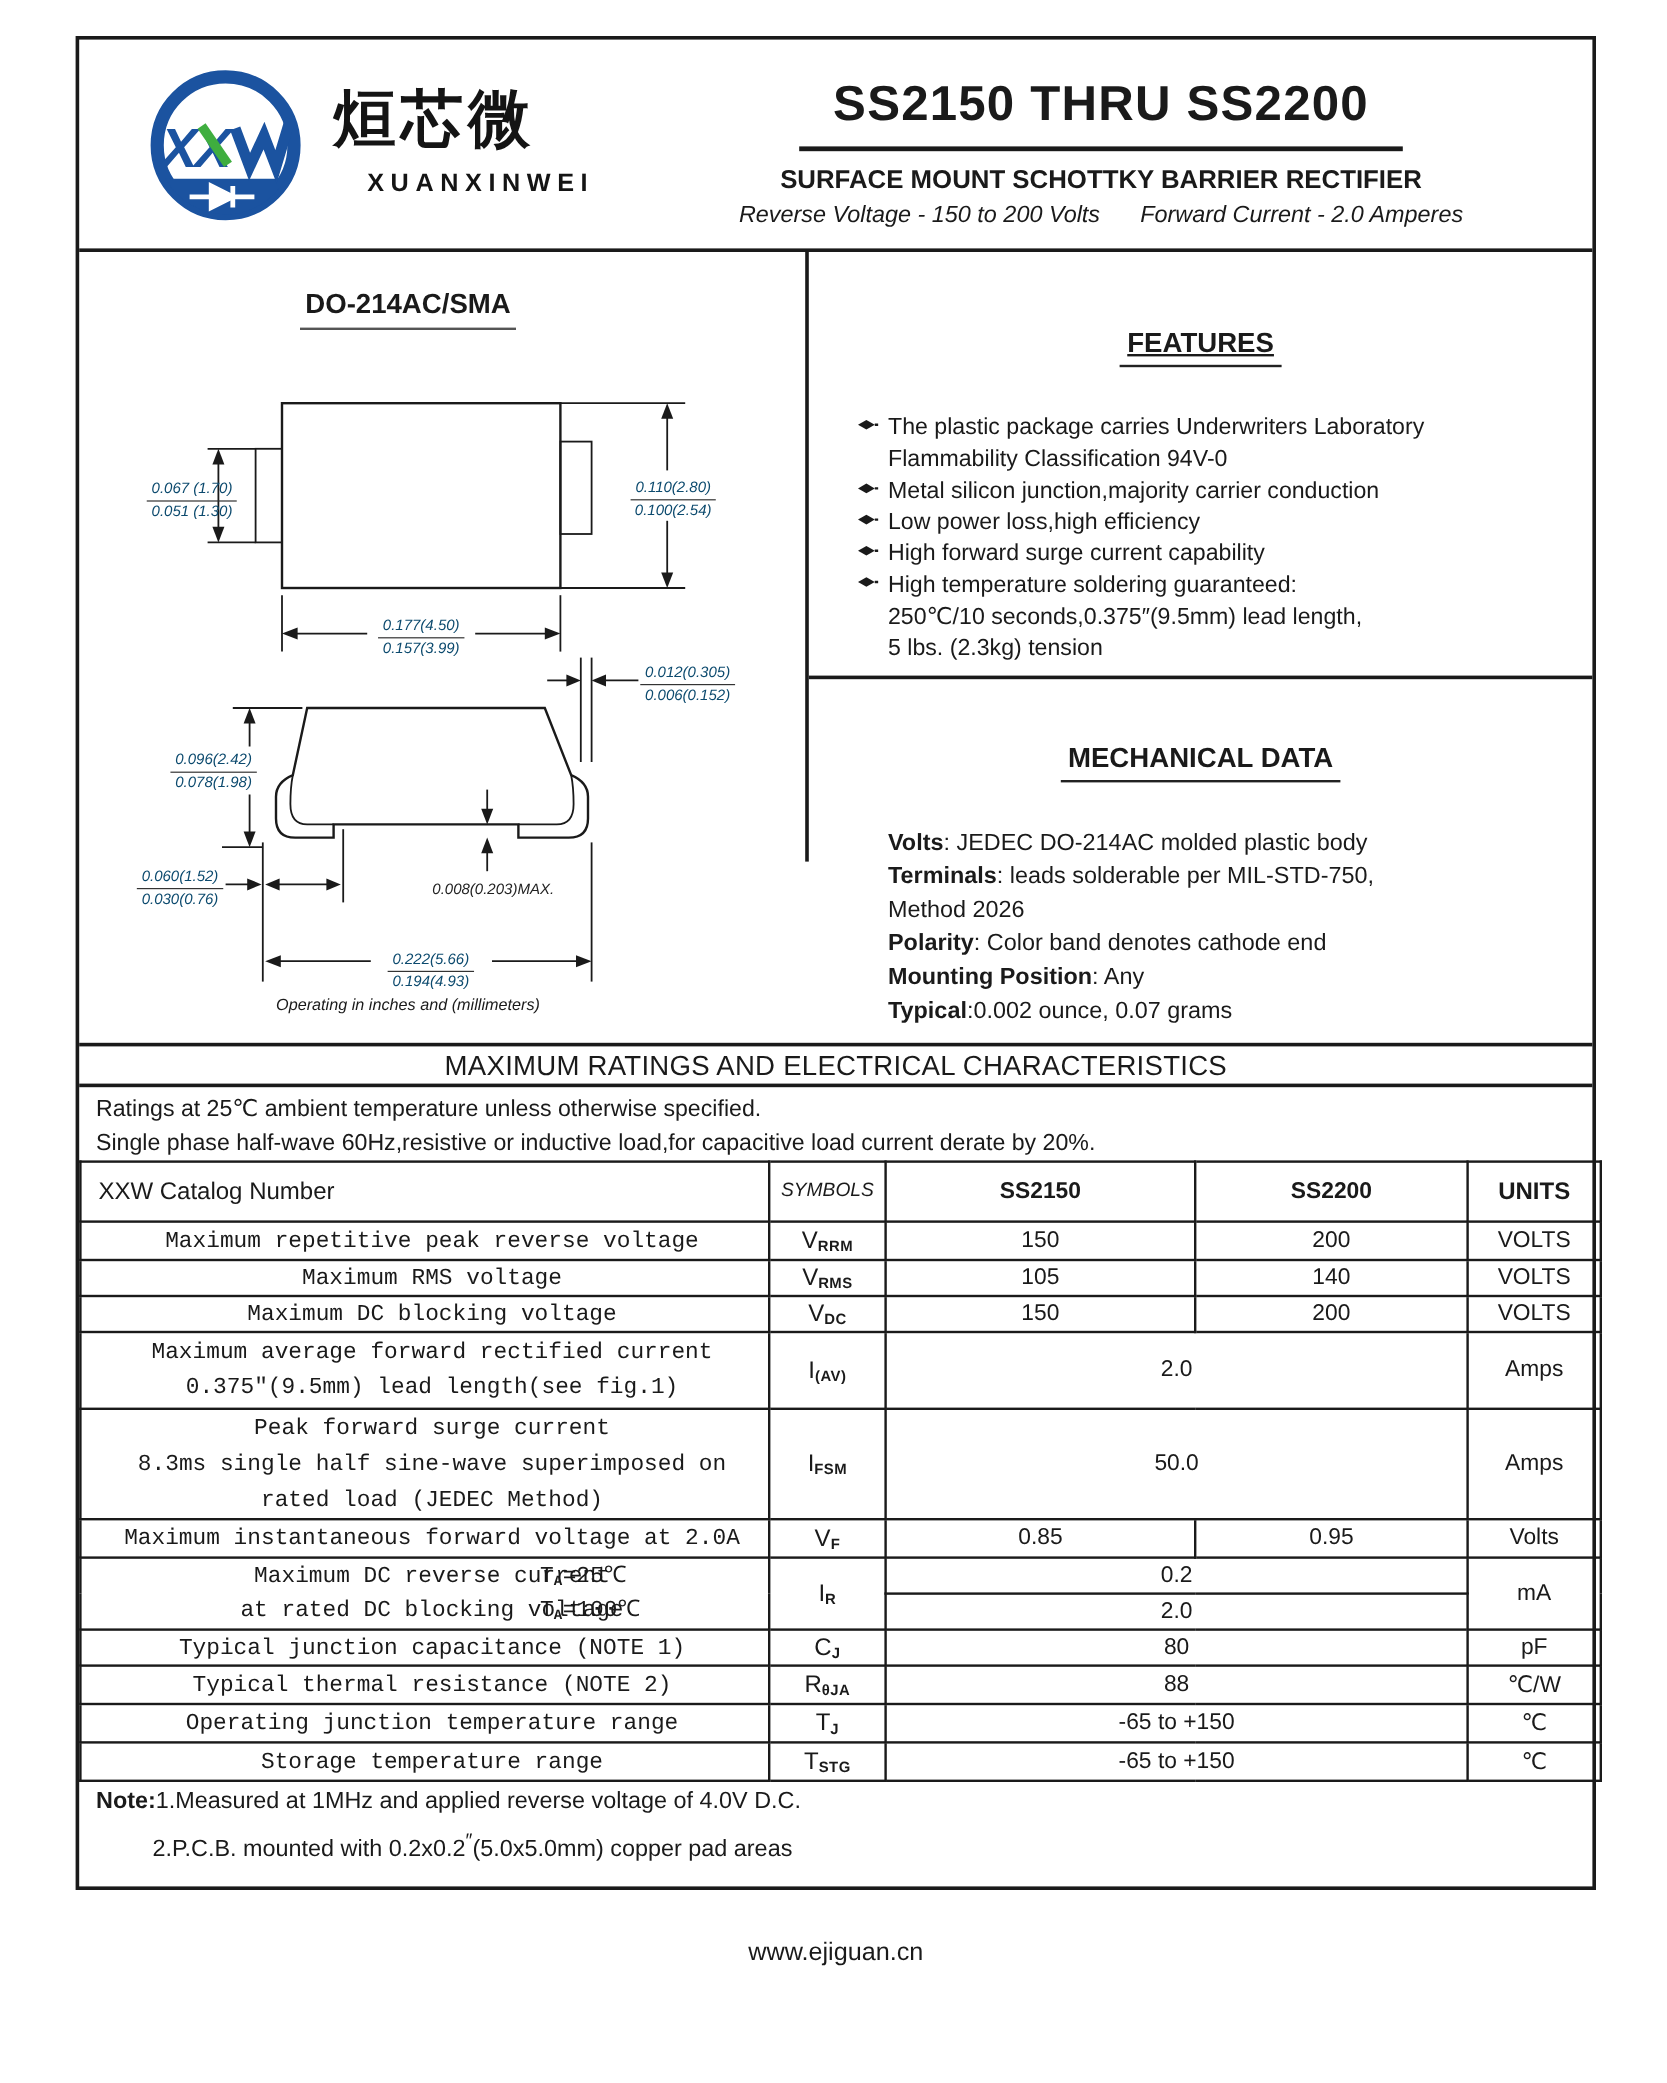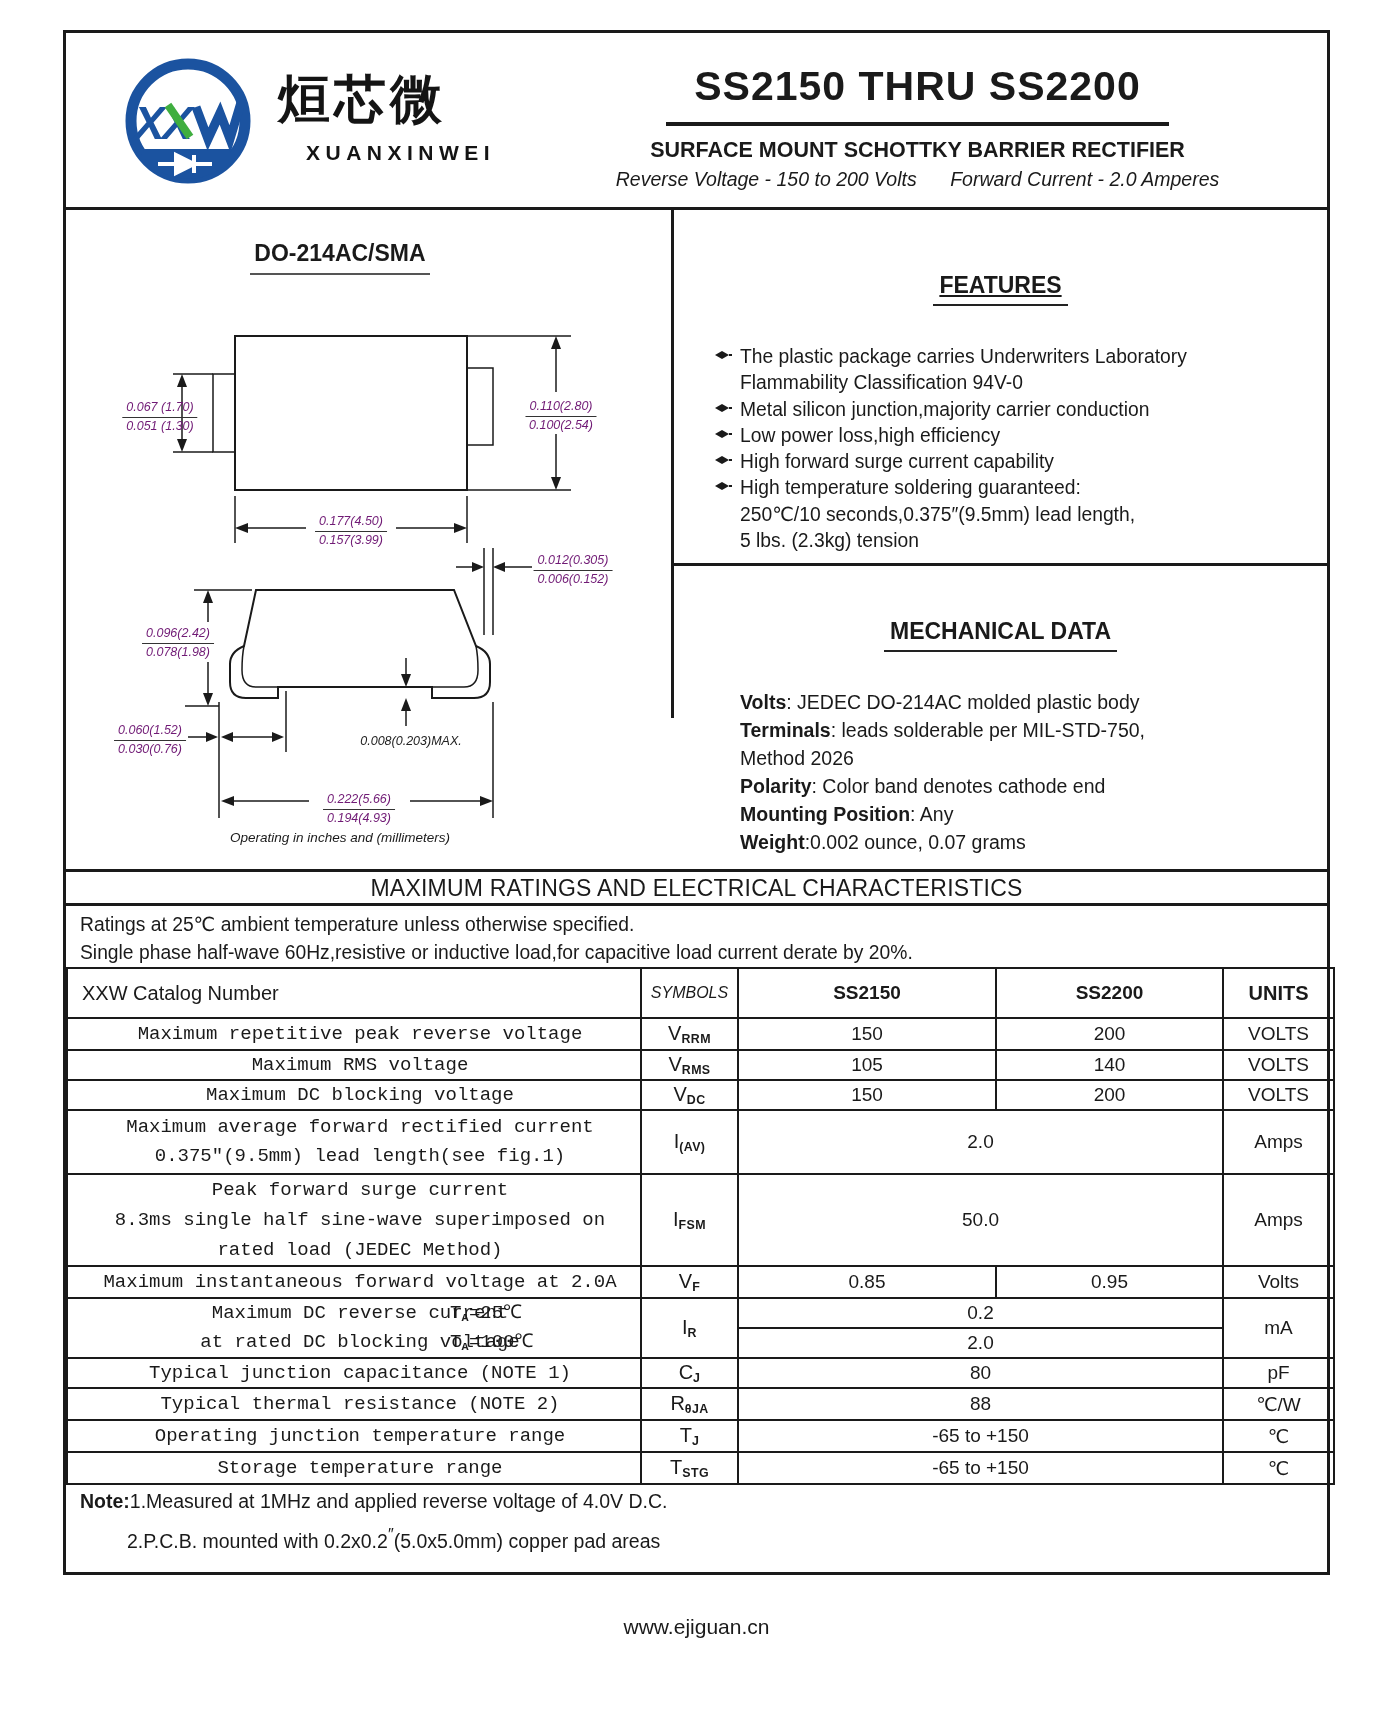--- a/index.html
+++ b/index.html
@@ -19,21 +19,21 @@
   .tagline{font-size:19.5px;font-style:italic;margin-top:5px;}
   .tagline span{margin:0 14px;}
 
   
   .columns{position:absolute;left:0;top:177px;width:100%;height:659px;}
   .leftcol{position:absolute;left:0;top:0;width:608px;height:508px;border-right:3px solid #1a1a1a;box-sizing:border-box;}
   .rightcol{position:absolute;left:608px;top:0;right:0;height:659px;}
   .pkg-title{position:absolute;left:0;top:30px;width:548px;text-align:center;font-size:23px;font-weight:bold;}
   .pkg-title span{border-bottom:2.5px solid #555;padding:0 4px 7px 4px;}
   .drawing-svg{position:absolute;left:0;top:0;}
-  .dim{position:absolute;transform:translateX(-50%);text-align:center;font-size:12.5px;font-style:italic;color:#701a75;white-space:nowrap;line-height:1.25;}
+  .dim{position:absolute;transform:translateX(-50%);text-align:center;font-size:12.5px;font-style:italic;color:#0c4a6e;white-space:nowrap;line-height:1.25;}
   .dim .t{display:block;border-bottom:1.5px solid #333;padding:0 4px 1px 4px;}
   .dim .b{display:block;padding-top:1px;}
   .dim-single{position:absolute;transform:translateX(-50%);font-size:12.5px;font-style:italic;color:#222;white-space:nowrap;}
   .drawing-caption{position:absolute;left:0;width:548px;text-align:center;top:620px;font-size:13.5px;font-style:italic;}
 
   .sec-heading{position:absolute;left:0;width:100%;text-align:center;font-size:23px;font-weight:bold;}
   .sec-heading span{border-bottom:2.5px solid #222;padding:0 6px 6px 6px;}
   .features-list{position:absolute;left:40px;top:134px;right:14px;font-size:19.3px;line-height:26.3px;}
   .f-line{display:flex;align-items:baseline;}
   .f-line .bullet{flex:0 0 26px;position:relative;top:-3px;}
@@ -266,21 +266,21 @@
 
         <div class="split"></div>
 
         <div class="sec-heading" style="top:408px;"><span>MECHANICAL DATA</span></div>
         <div class="mech-text">
           <div><b>Volts</b><span>: JEDEC DO-214AC molded plastic body</span></div>
           <div><b>Terminals</b><span>: leads solderable per MIL-STD-750,</span></div>
           <div>Method 2026</div>
           <div><b>Polarity</b><span>: Color band denotes cathode end</span></div>
           <div><b>Mounting Position</b><span>: Any</span></div>
-          <div><b>Weight</b><span>:0.002 ounce, 0.07 grams</span></div>
+          <div><b>Typical</b><span>:0.002 ounce, 0.07 grams</span></div>
         </div>
       </div>
     </div>
 
     <div class="band">MAXIMUM RATINGS AND ELECTRICAL CHARACTERISTICS</div>
     <div class="intro">
       <div>Ratings at 25℃ ambient temperature unless otherwise specified.</div>
       <div>Single phase half-wave 60Hz,resistive or inductive load,for capacitive load current derate by 20%.</div>
     </div>
 

